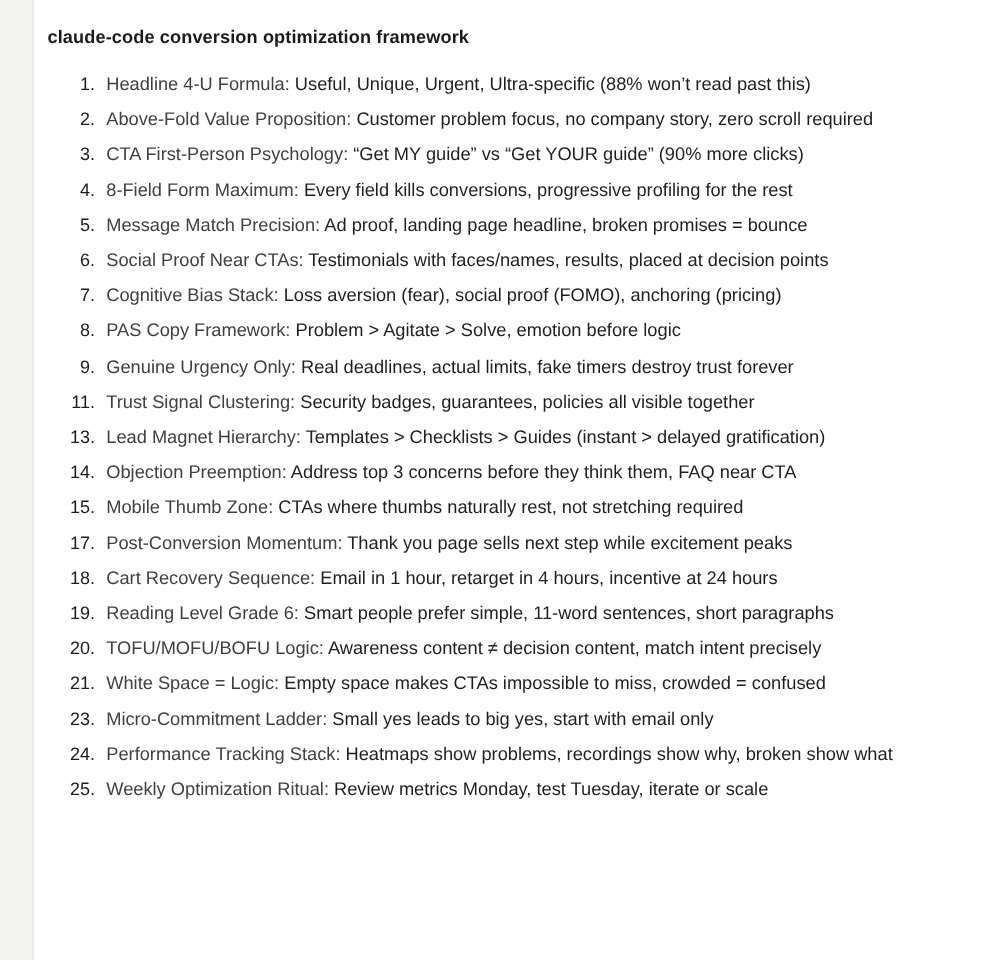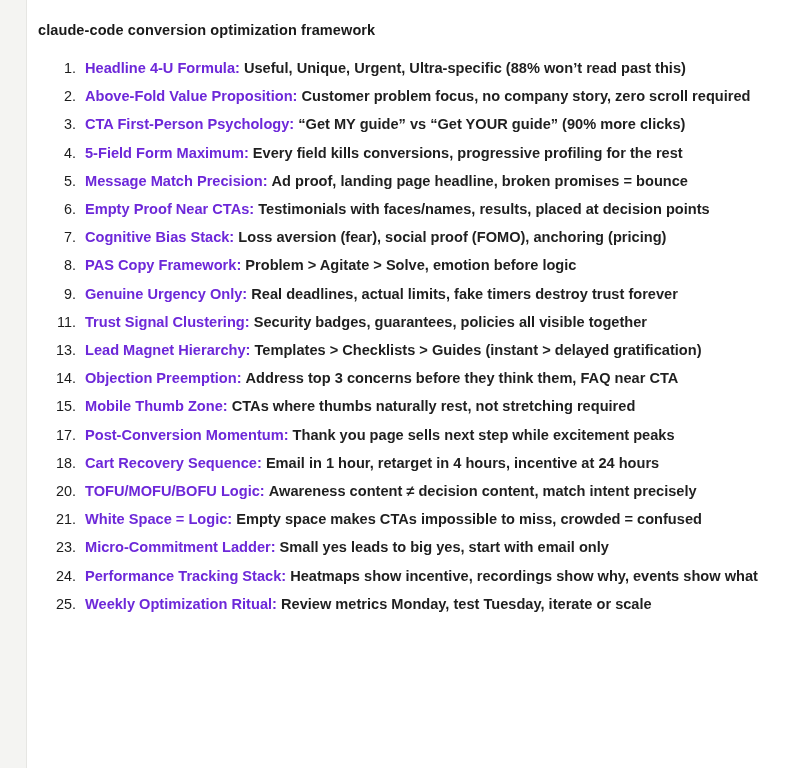--- a/index.html
+++ b/index.html
@@ -56,25 +56,25 @@
     text-align: right;
     padding-right: 9px;
     color: #1c1c1c;
     font-size: 14.4px;
   }
   .content {
     flex: 1 1 auto;
     white-space: nowrap;
   }
   .term {
-    font-weight: 700;
-    color: #6d28d9;
+    font-weight: 400;
+    color: #404040;
   }
   .desc {
-    font-weight: 700;
+    font-weight: 400;
     color: #1f1f1f;
   }
 </style>
 </head>
 <body>
 
 <div class="page">
   <div class="left-gutter"></div>
 
   <h1 class="doc-title">claude-code conversion optimization framework</h1>
@@ -87,29 +87,29 @@
       <li>
         <span class="num">2.</span>
         <span class="content"><span class="term">Above-Fold Value Proposition:</span> <span class="desc">Customer problem focus, no company story, zero scroll required</span></span>
       </li>
       <li>
         <span class="num">3.</span>
         <span class="content"><span class="term">CTA First-Person Psychology:</span> <span class="desc">“Get MY guide” vs “Get YOUR guide” (90% more clicks)</span></span>
       </li>
       <li>
         <span class="num">4.</span>
-        <span class="content"><span class="term">5-Field Form Maximum:</span> <span class="desc">Every field kills conversions, progressive profiling for the rest</span></span>
+        <span class="content"><span class="term">8-Field Form Maximum:</span> <span class="desc">Every field kills conversions, progressive profiling for the rest</span></span>
       </li>
       <li>
         <span class="num">5.</span>
         <span class="content"><span class="term">Message Match Precision:</span> <span class="desc">Ad proof, landing page headline, broken promises = bounce</span></span>
       </li>
       <li>
         <span class="num">6.</span>
-        <span class="content"><span class="term">Empty Proof Near CTAs:</span> <span class="desc">Testimonials with faces/names, results, placed at decision points</span></span>
+        <span class="content"><span class="term">Social Proof Near CTAs:</span> <span class="desc">Testimonials with faces/names, results, placed at decision points</span></span>
       </li>
       <li>
         <span class="num">7.</span>
         <span class="content"><span class="term">Cognitive Bias Stack:</span> <span class="desc">Loss aversion (fear), social proof (FOMO), anchoring (pricing)</span></span>
       </li>
       <li>
         <span class="num">8.</span>
         <span class="content"><span class="term">PAS Copy Framework:</span> <span class="desc">Problem &gt; Agitate &gt; Solve, emotion before logic</span></span>
       </li>
       <li>
@@ -134,33 +134,37 @@
       </li>
       <li>
         <span class="num">17.</span>
         <span class="content"><span class="term">Post-Conversion Momentum:</span> <span class="desc">Thank you page sells next step while excitement peaks</span></span>
       </li>
       <li>
         <span class="num">18.</span>
         <span class="content"><span class="term">Cart Recovery Sequence:</span> <span class="desc">Email in 1 hour, retarget in 4 hours, incentive at 24 hours</span></span>
       </li>
       <li>
+        <span class="num">19.</span>
+        <span class="content"><span class="term">Reading Level Grade 6:</span> <span class="desc">Smart people prefer simple, 11-word sentences, short paragraphs</span></span>
+      </li>
+      <li>
         <span class="num">20.</span>
         <span class="content"><span class="term">TOFU/MOFU/BOFU Logic:</span> <span class="desc">Awareness content ≠ decision content, match intent precisely</span></span>
       </li>
       <li>
         <span class="num">21.</span>
         <span class="content"><span class="term">White Space = Logic:</span> <span class="desc">Empty space makes CTAs impossible to miss, crowded = confused</span></span>
       </li>
       <li>
         <span class="num">23.</span>
         <span class="content"><span class="term">Micro-Commitment Ladder:</span> <span class="desc">Small yes leads to big yes, start with email only</span></span>
       </li>
       <li>
         <span class="num">24.</span>
-        <span class="content"><span class="term">Performance Tracking Stack:</span> <span class="desc">Heatmaps show incentive, recordings show why, events show what</span></span>
+        <span class="content"><span class="term">Performance Tracking Stack:</span> <span class="desc">Heatmaps show problems, recordings show why, broken show what</span></span>
       </li>
       <li>
         <span class="num">25.</span>
         <span class="content"><span class="term">Weekly Optimization Ritual:</span> <span class="desc">Review metrics Monday, test Tuesday, iterate or scale</span></span>
       </li>
     </ol>
 </div>
 
 </body></html>

